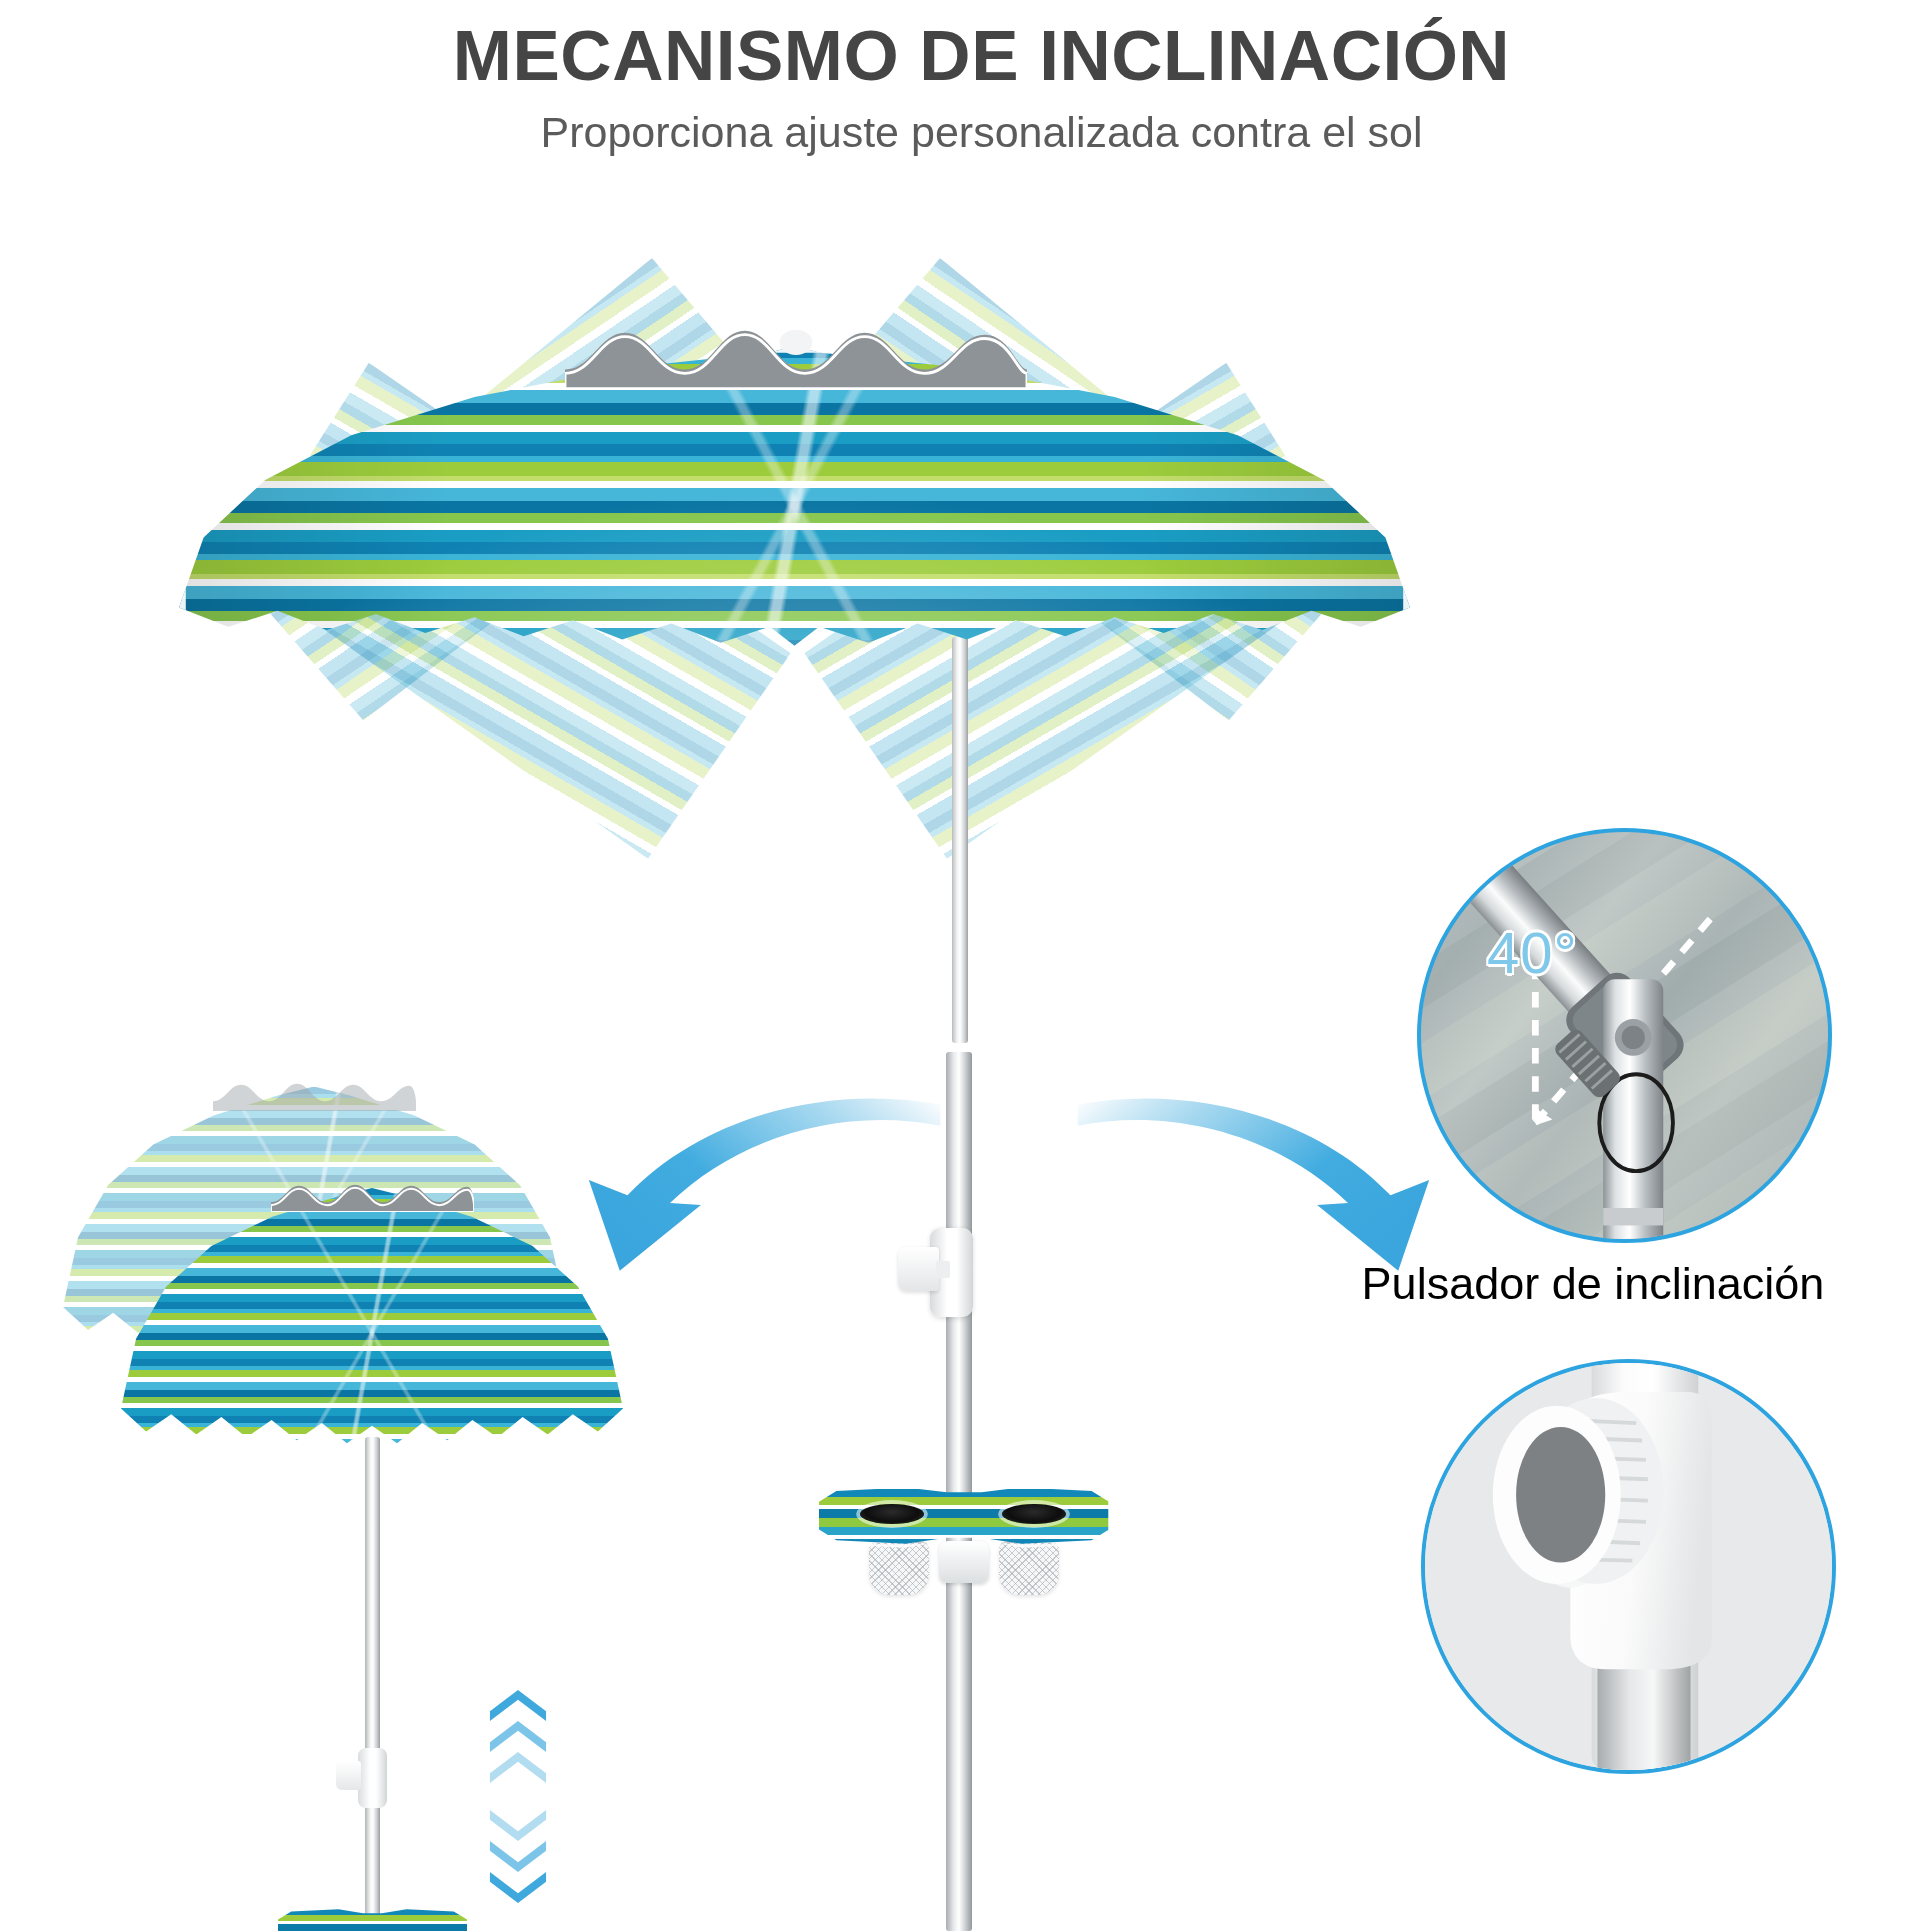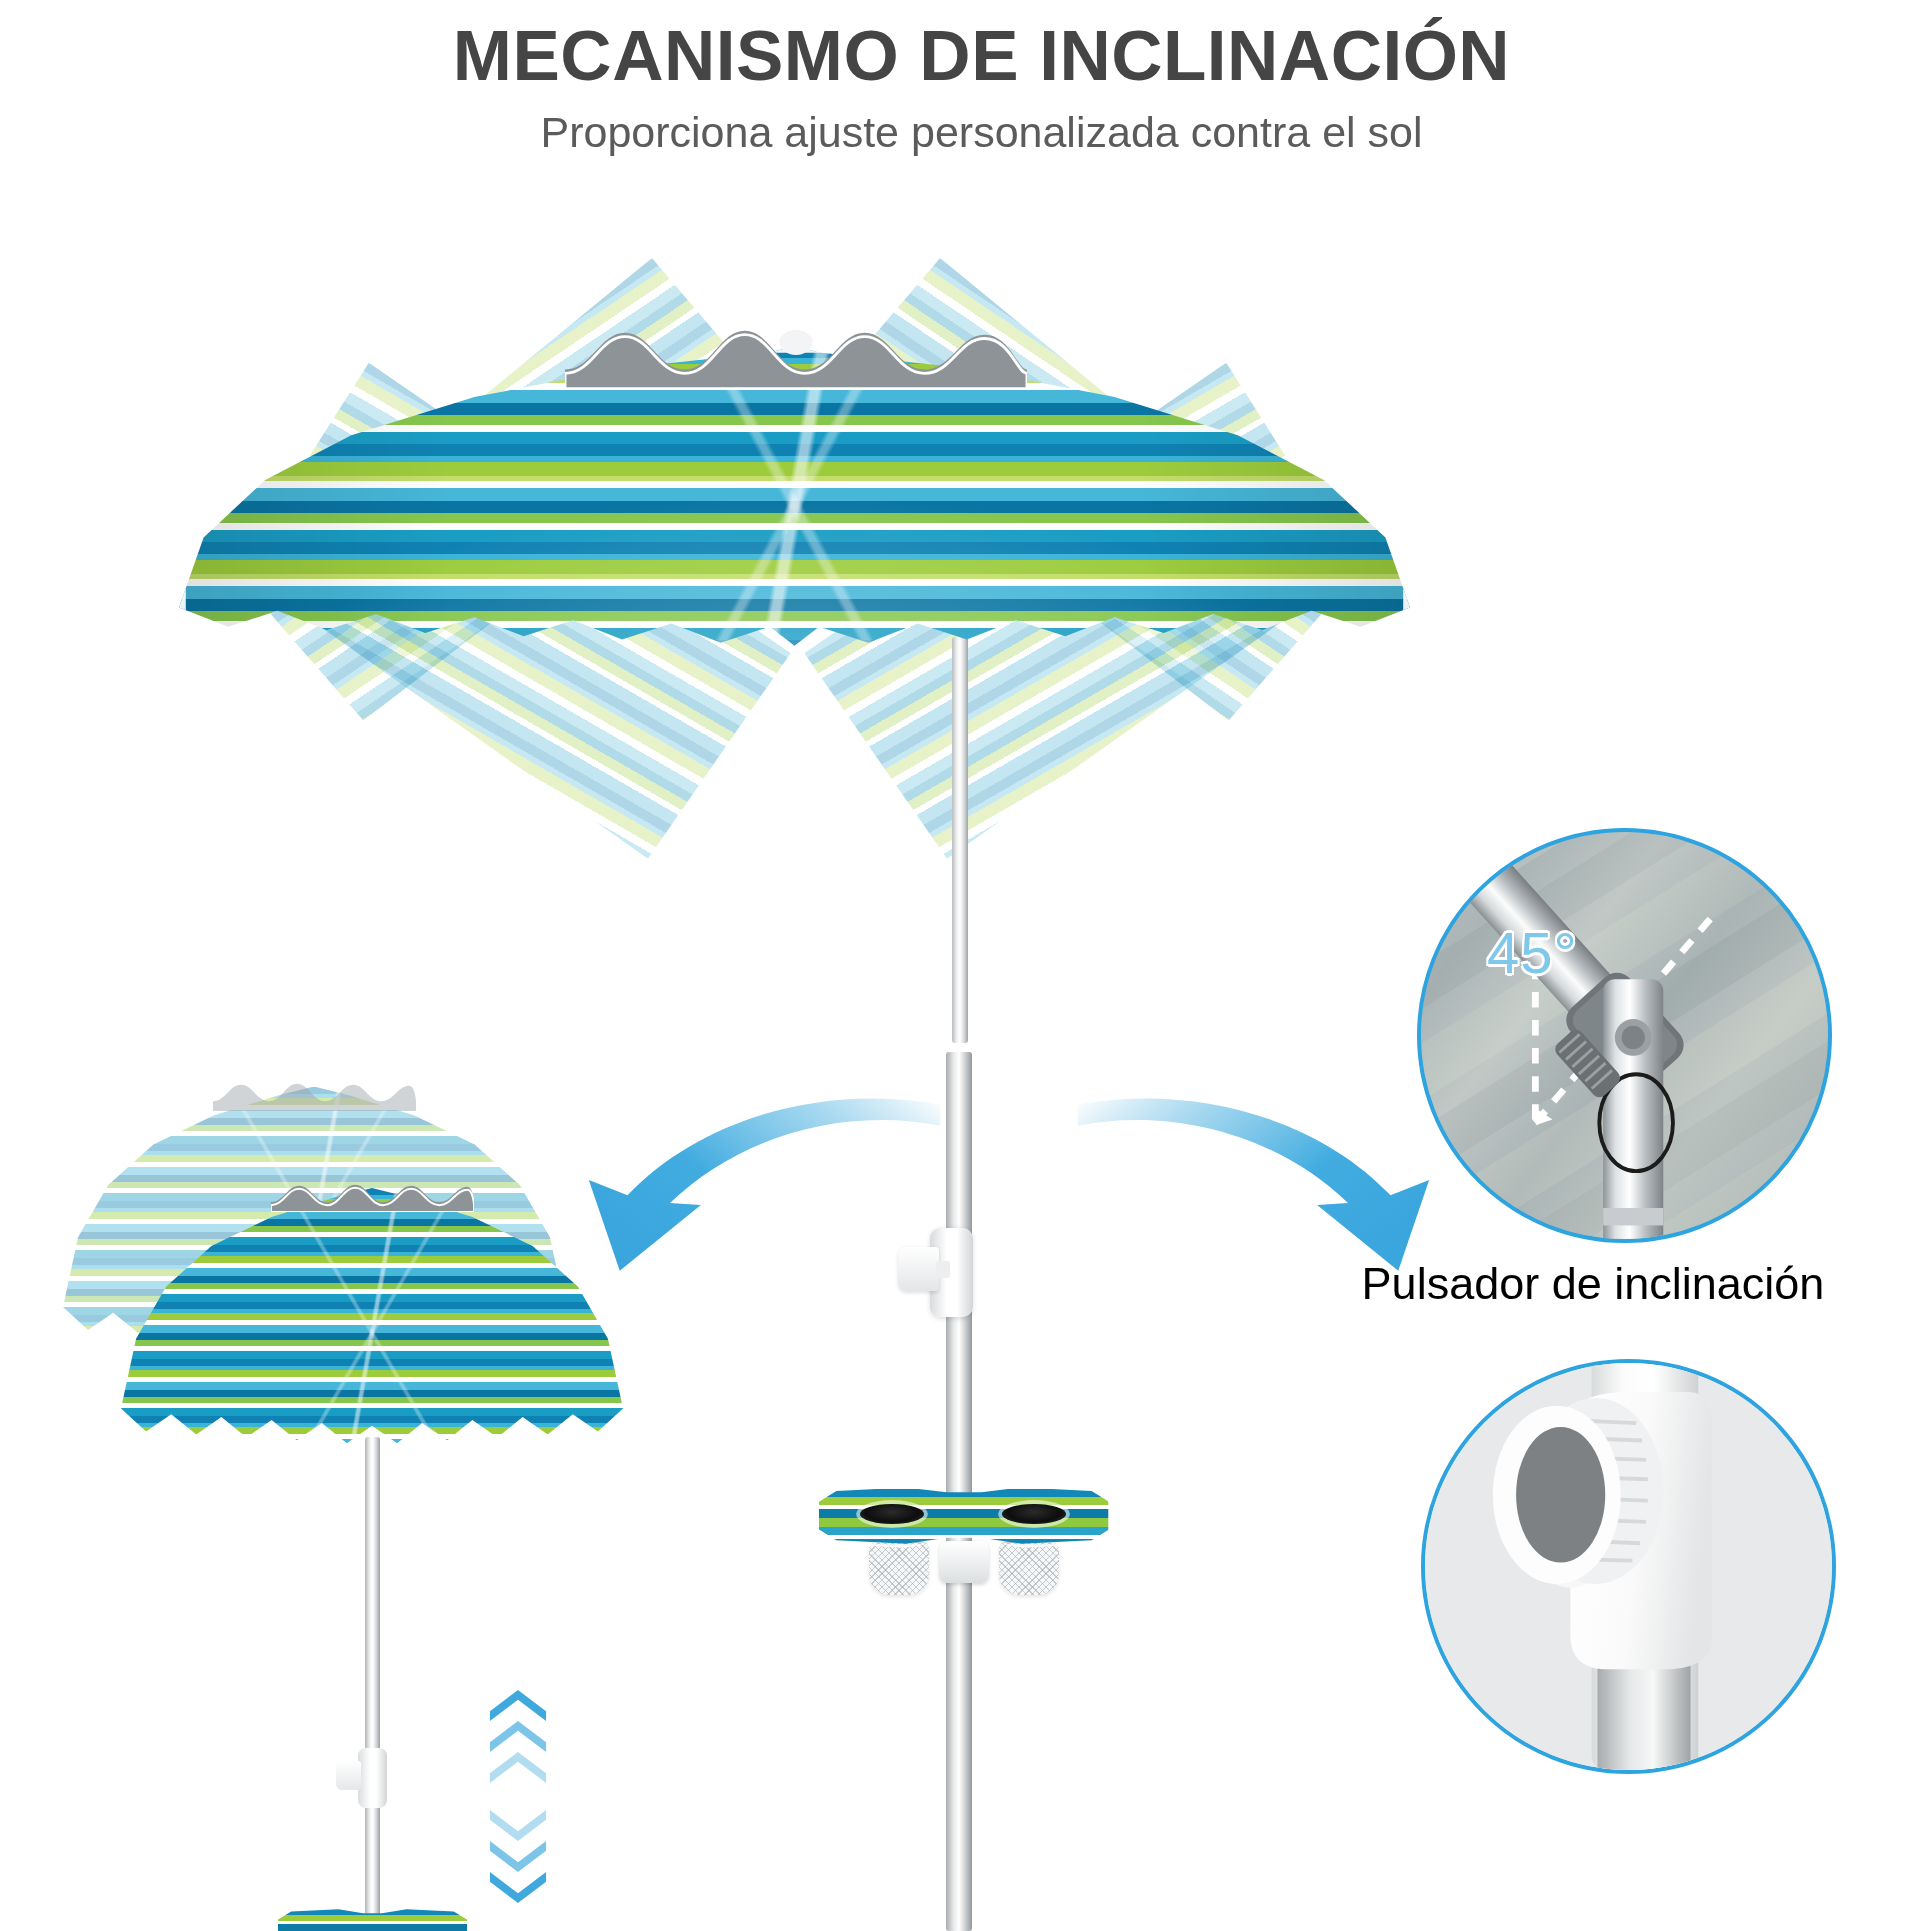--- a/index.html
+++ b/index.html
@@ -612,21 +612,21 @@
         </linearGradient>
         <linearGradient id="tubeGradB" x1="0%" y1="0%" x2="100%" y2="0%">
           <stop offset="0%" stop-color="#8d9497"></stop>
           <stop offset="20%" stop-color="#dde1e3"></stop>
           <stop offset="44%" stop-color="#ffffff"></stop>
           <stop offset="70%" stop-color="#b9bfc2"></stop>
           <stop offset="100%" stop-color="#7d8386"></stop>
         </linearGradient>
       </defs>
     </svg>
-    <span id="deg-label">45°</span>
+    <span id="deg-label">40°</span>
   </div>
   <div class="callout-caption" id="caption-tilt">Pulsador de inclinación</div>
 
   <div class="callout" id="callout-knob">
     <svg id="knob-art" viewBox="0 0 420 420">
 
       <rect x="0" y="0" width="420" height="420" fill="#e7e9ea"></rect>
 
       <rect x="172" y="-20" width="110" height="440" rx="14" fill="url(#poleG)"></rect>
 

